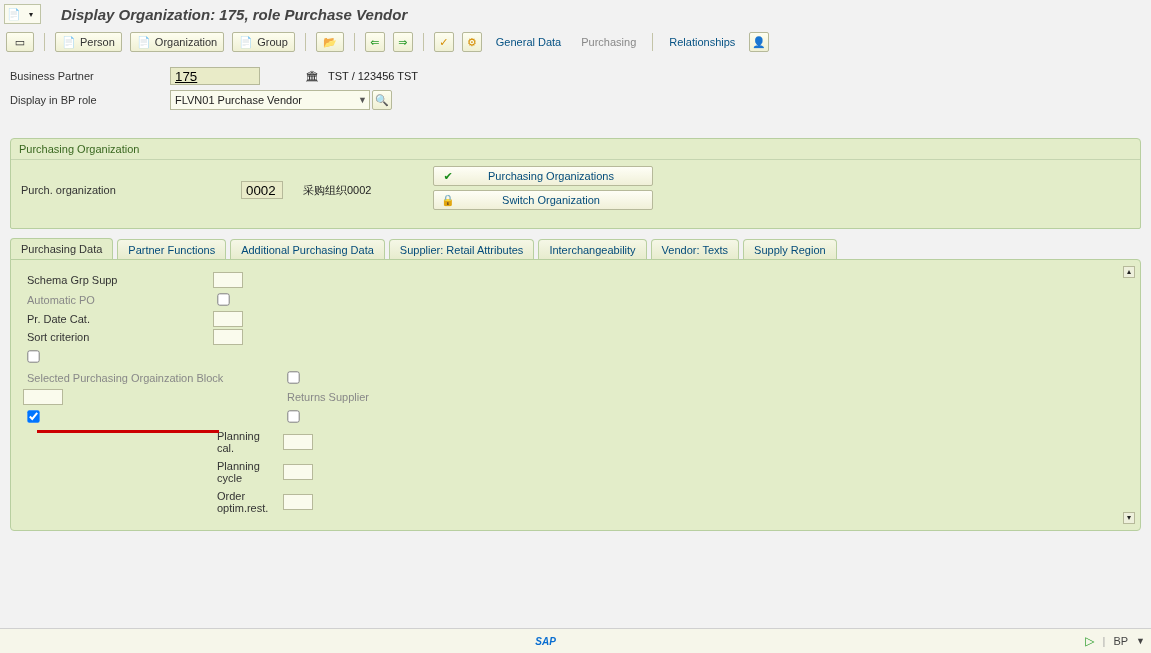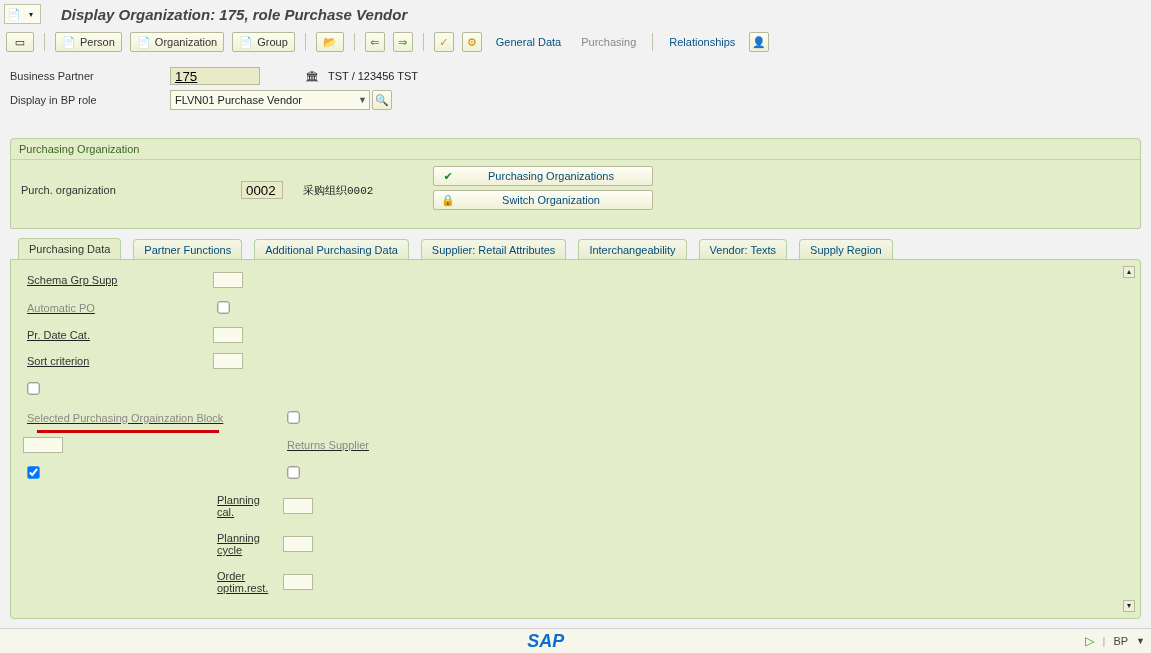--- a/index.html
+++ b/index.html
@@ -33,38 +33,38 @@
 
 .panel { margin: 20px 10px 8px 10px; border: 1px solid #b8cfa0; background: #e3edc9; border-radius: 4px 4px 2px 2px; }
 .panel-head { font-size: 11px; color: #3a6820; padding: 4px 8px; border-bottom: 1px solid #c5d5b0; }
 .panel-body { padding: 6px 10px 10px 10px; }
 .sap-btn { width: 220px; height: 20px; border: 1px solid #b6b99a; background: linear-gradient(#fefef6,#f0f0d8); display:flex; align-items:center; color:#034b7a; cursor:pointer; border-radius:2px; padding: 0 6px; margin-bottom: 4px; text-align:center;}
 .sap-btn span.i { width: 16px; display:inline-flex; justify-content:center; }
 .sap-btn span.t { flex: 1; text-align:center; }
 
 
 .tabs { margin: 8px 10px 0 10px; display:flex; align-items:flex-end; gap:4px; }
-.tab { padding: 4px 10px; border: 1px solid #b8cfa0; border-bottom: none; border-radius: 4px 4px 0 0; background: linear-gradient(#f5f7e6,#e6ebcc); color: #034b7a; cursor:pointer; position:relative; top:1px;margin-left:8px;}
+.tab { padding: 4px 10px; border: 1px solid #b8cfa0; border-bottom: none; border-radius: 4px 4px 0 0; background: linear-gradient(#f5f7e6,#e6ebcc); color: #034b7a; cursor:pointer; position:relative; top:1px;}
 .tab.active { background: #e3edc9; color: #333; font-weight: normal; border-bottom: 1px solid #e3edc9; }
 .tabcontent { margin: 0 10px 0 10px; border: 1px solid #b8cfa0; background: #e3edc9; padding: 12px; position: relative; border-radius: 0 4px 4px 4px; }
 
 .scroll-decor { position:absolute; right:4px; top:6px; bottom:6px; width:14px; display:flex; flex-direction:column; align-items:center; justify-content:space-between;}
 .scroll-btn { width:12px; height:12px; border:1px solid #b6b99a; background:#eef0dc; font-size:8px; line-height:10px; text-align:center; cursor:pointer;}
 
-.formgrid { display: grid; grid-template-columns: 190px 70px 180px; row-gap: 10px; align-items:center;text-decoration:underline;}
+.formgrid { display: grid; grid-template-columns: 190px 70px 180px; row-gap: 2px; align-items:center;}
 .formgrid .cell-lbl { color:#333; padding: 2px 4px;}
 .formgrid .cell-lbl.disabled { color:#888; }
 .formgrid .cell-inp input[type=text] { width:30px; height:16px; border:1px solid #b6b99a; background:#fafbed; padding:0 2px;}
 .formgrid .cell-inp input[type=checkbox] { transform: scale(0.95); }
 
 .annotation { position:absolute; left:26px; top:170px; width:182px; height:3px; background:#cc0000; pointer-events:none; }
 
 
 .statusbar { position:absolute; left:0; right:0; bottom:0; height:25px; border-top:1px solid #d0d0d0; background:#f6f6ea; display:flex; align-items:center; justify-content:space-between; padding:0 6px;}
-.sap-logo { font-weight:bold; color:#0a6ed1; font-style:italic; font-size:18px;}
+.sap-logo { font-weight:bold; color:#0a6ed1; font-style:italic; font-size:10px;}
 .status-right { display:flex; align-items:center; gap:8px; color:#444;}
 .status-right .sep { color:#aaa; }
 .play { color:#2a9c2a; font-size:12px; cursor:pointer;}
 </style>
 </head>
 <body>
 
 <div class="titlebar">
   <div class="title-icons">
     <span>📄</span>
@@ -137,21 +137,21 @@
   </div>
 </div>
 
 <div class="panel">
   <div class="panel-head">Purchasing Organization</div>
   <div class="panel-body">
     <div class="row">
       <div class="lbl" style="width:220px;">Purch. organization</div>
       <input class="inp inp-ro" style="width: 42px;" readonly="" value="0002">
       <span style="width:20px"></span>
-      <span style="width:130px;font-family:Liberation Mono, monospace;">采购组织0002</span>
+      <span style="width:130px;">采购组织0002</span>
       <div style="display:flex; flex-direction:column;">
         <div class="sap-btn">
             <span class="i" style="color:#1a8c1a;">✔</span>
             <span class="t">Purchasing Organizations</span>
           </div>
         <div class="sap-btn">
             <span class="i" style="color:#d48c00;">🔒</span>
             <span class="t">Switch Organization</span>
           </div>
       </div>

